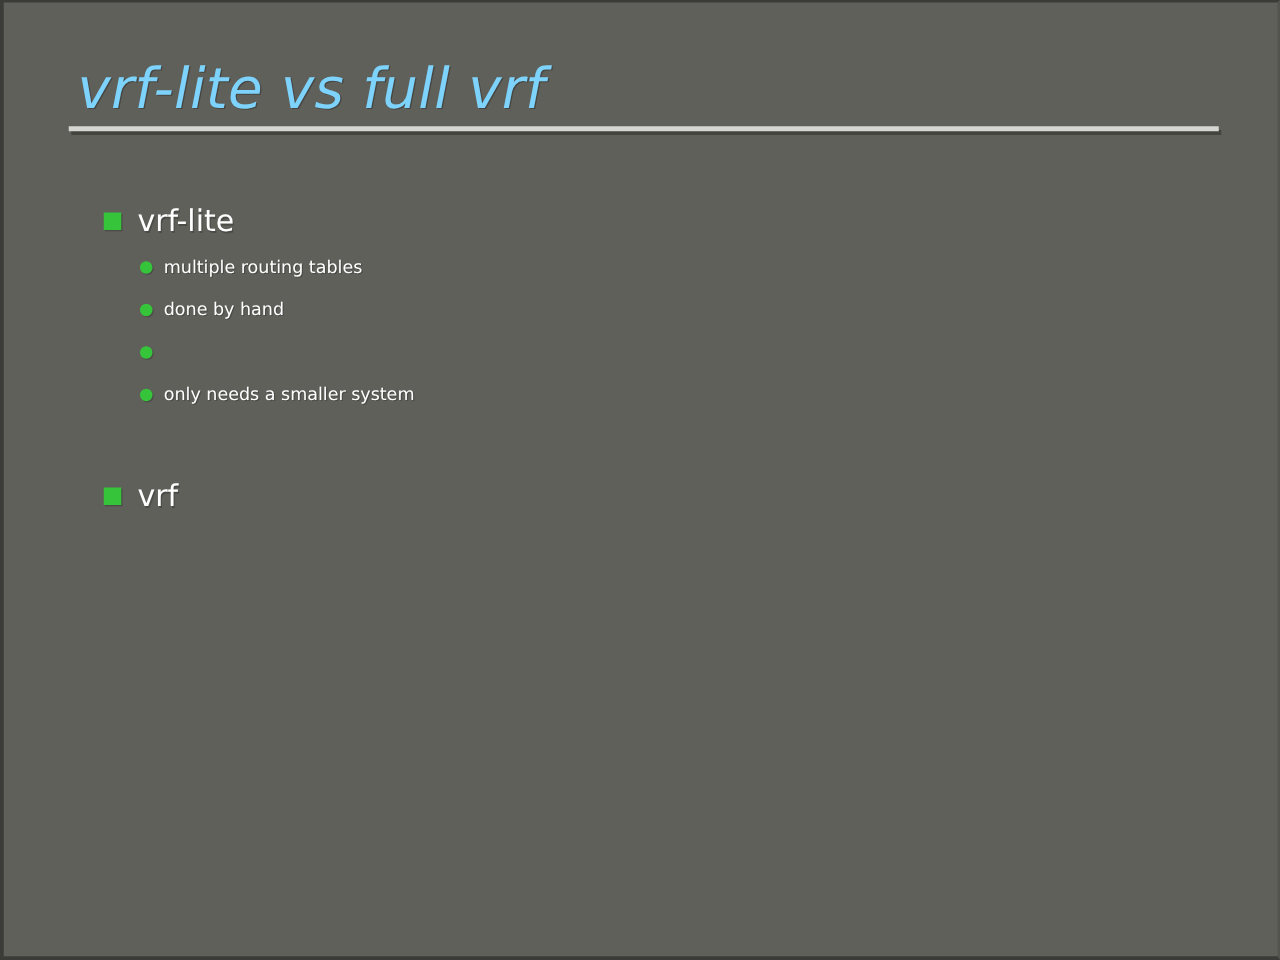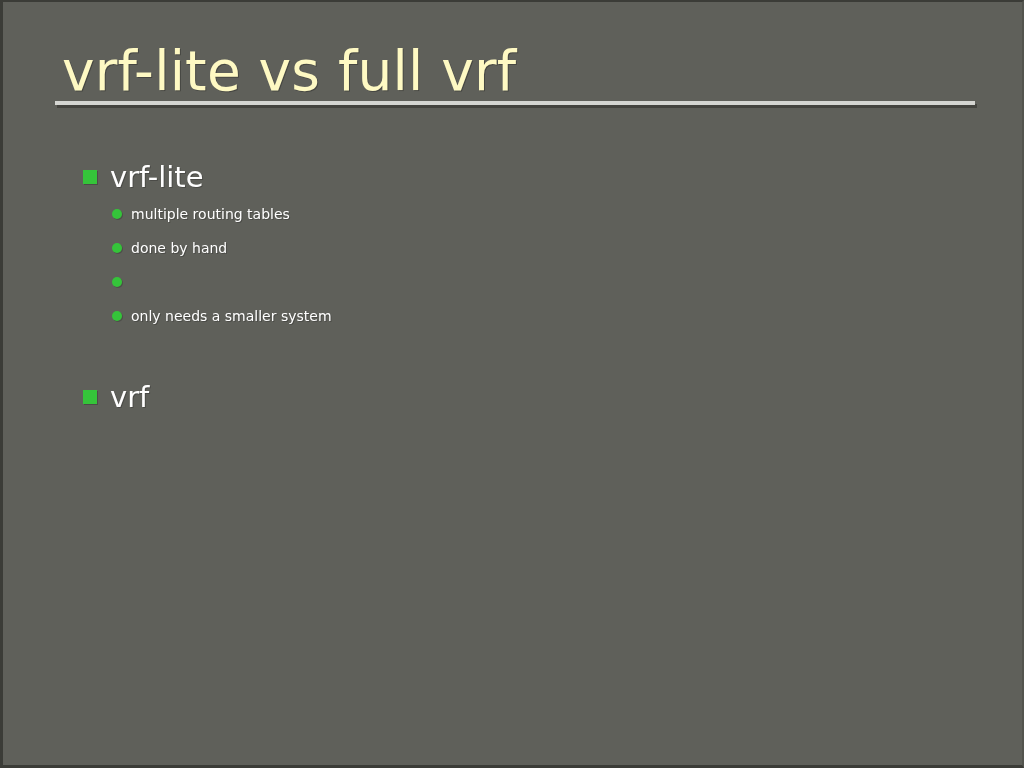--- a/index.html
+++ b/index.html
@@ -26,27 +26,28 @@
   
   #title-block {
     position: absolute;
     left: 59px;
     top: 46px;
     width: 914px;
   }
 
   #slide-title {
     font-family: "DejaVu Sans", sans-serif;
-    font-size: 55px;
+    font-size: 45px;
     line-height: 46px;
     font-weight: 400;
-    color: #fef9c3;
+    color: #7dd3fc;
     letter-spacing: 0.2px;
     white-space: nowrap;
     text-shadow: 1px 1px 0 rgba(40,40,38,0.45);
+    font-style: italic;
   }
 
   #title-rule {
     position: absolute;
     left: 52px;
     top: 99px;
     width: 920px;
     height: 4px;
     background: #d5d6d2;
     box-shadow: 2px 3px 0 rgba(45,46,42,0.55);
@@ -73,21 +74,21 @@
     width: 14px;
     height: 14px;
     background: #35c43a;
     margin-top: 13px;
     margin-right: 13px;
     box-shadow: 1px 1px 0 rgba(45,46,42,0.40);
   }
 
   .lvl1 .lvl1-text {
     font-family: "DejaVu Sans", sans-serif;
-    font-size: 29px;
+    font-size: 24px;
     line-height: 40px;
     color: #ffffff;
     white-space: nowrap;
     text-shadow: 1px 1px 0 rgba(45,46,42,0.40);
   }
 
   .sub-list {
     margin: 0;
     padding: 0;
     list-style: none;

